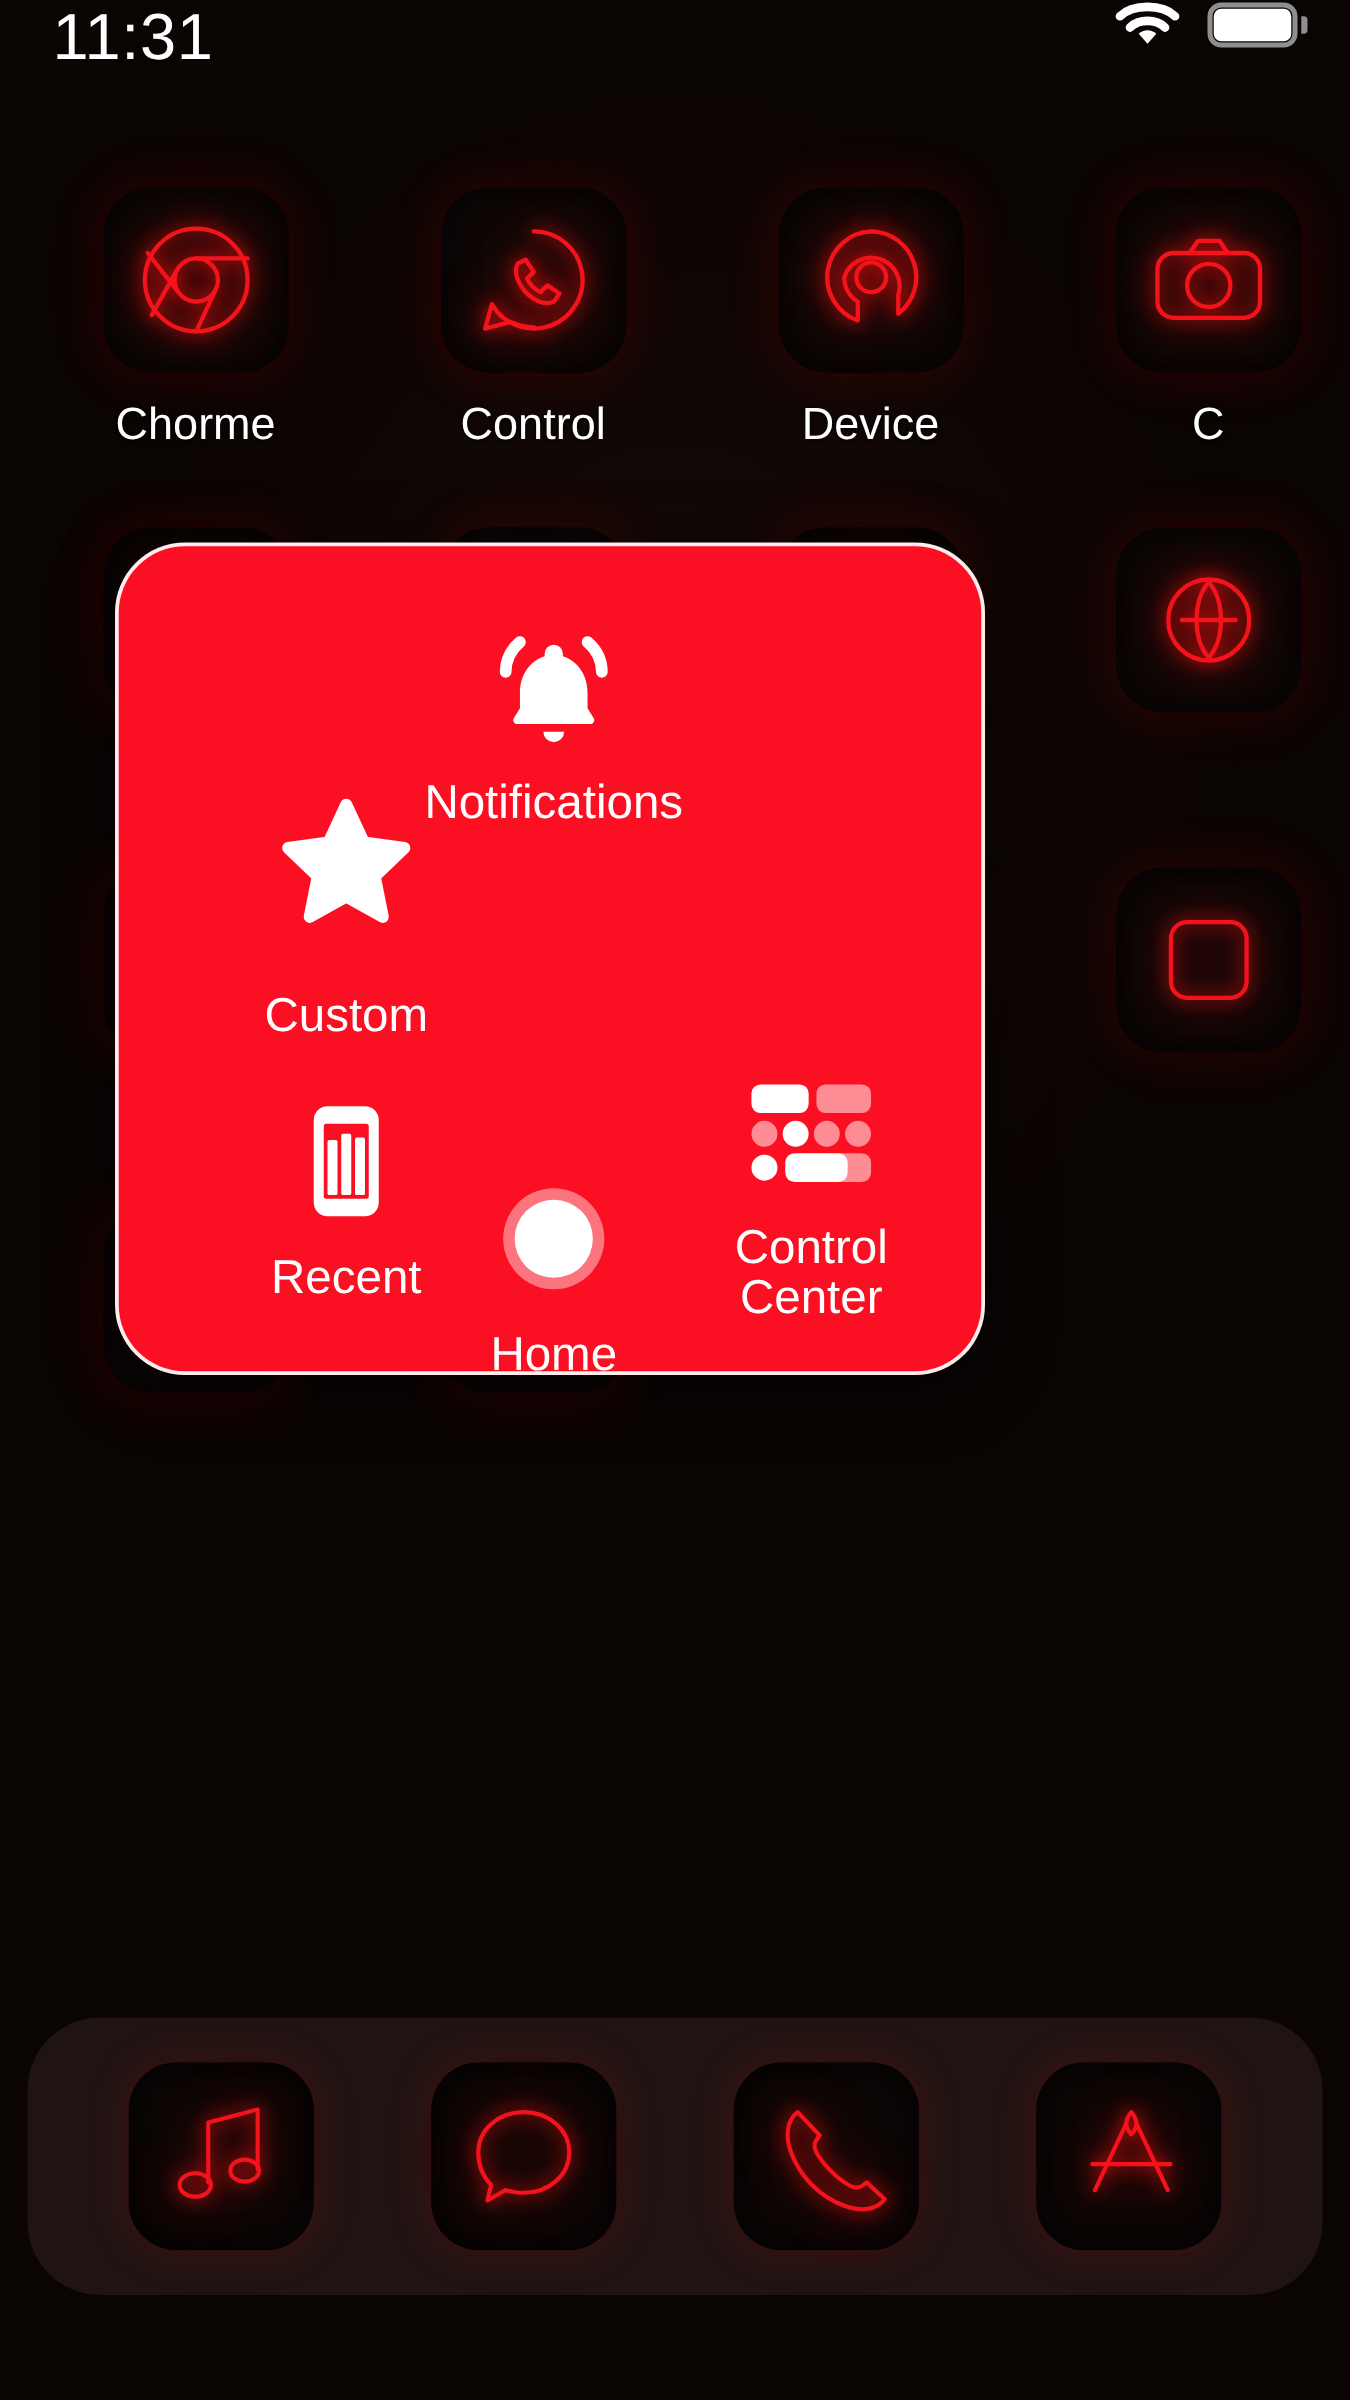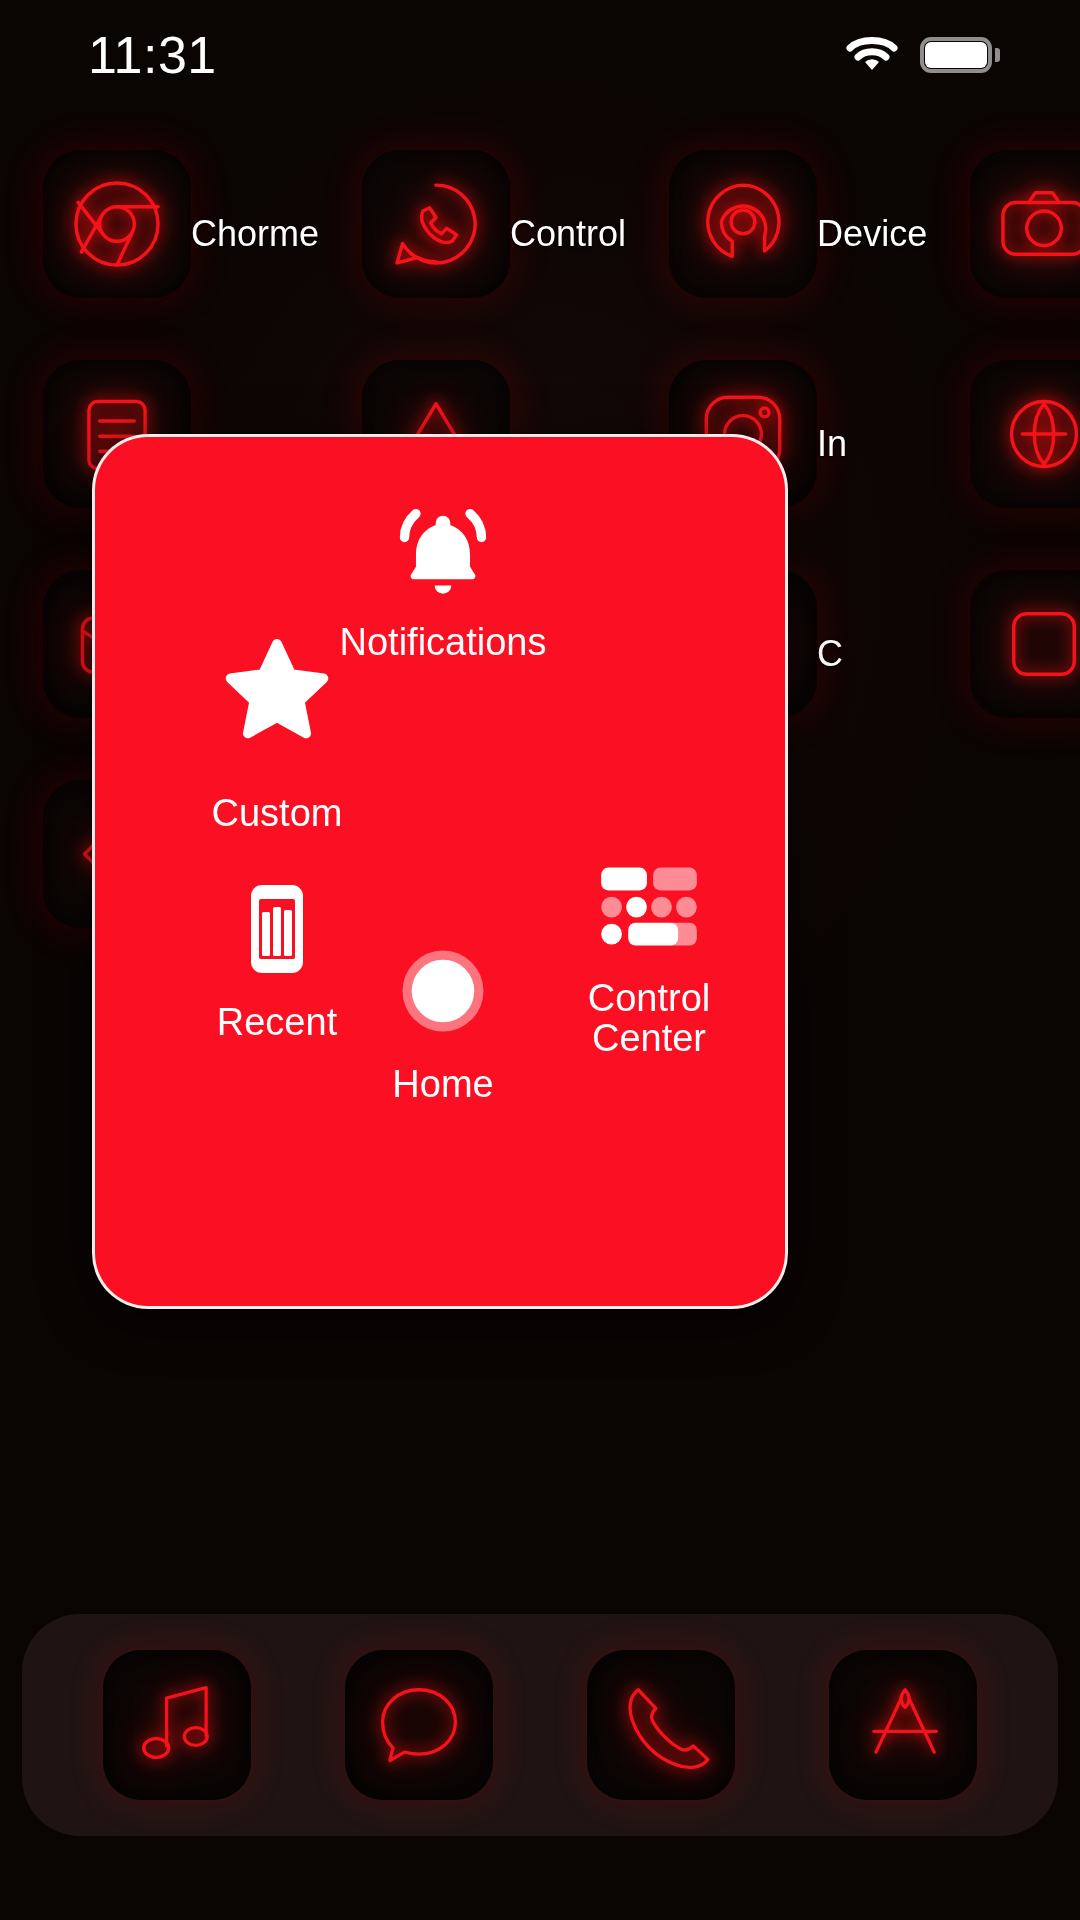--- a/index.html
+++ b/index.html
@@ -13,22 +13,22 @@
     position:relative; width:1080px; height:1920px;
     background:
       radial-gradient(ellipse 60% 40% at 50% 30%, #160a08 0%, #0a0403 70%),
       #080403;
     overflow:hidden;
   }
 
   
   #statusbar{
     position:absolute; top:0; left:0; width:1080px; height:110px;
-    display:flex; align-items:center; justify-content:space-between;
-    padding:0 88px;
+    display:flex; align-items:flex-start; justify-content:space-between;
+    padding:0 42px;
   }
   #clock{ color:#fff; font-size:52px; letter-spacing:0.5px; }
   #status-right{ display:flex; align-items:center; gap:22px; }
   .wifi-ico{ width:52px; height:40px; }
   .batt{ position:relative; width:72px; height:36px; }
   .batt-shell{
     position:absolute; inset:0; border:4px solid #8e8e8e;
     border-radius:11px; background:transparent;
   }
   .batt-fill{
@@ -40,21 +40,21 @@
     background:#8e8e8e; border-radius:0 3px 3px 0;
   }
 
   
   #grid{
     position:absolute; top:150px; left:0; width:1080px;
     display:grid; grid-template-columns:repeat(4,1fr);
     row-gap:62px;
   }
   .app{
-    display:flex; flex-direction:row; align-items:center;padding-left:43px;
+    display:flex; flex-direction:column; align-items:center;padding-left:43px;
   }
   .app-tile{
     width:148px; height:148px; border-radius:38px;
     background:#0d0706;
     box-shadow:0 0 34px 10px rgba(255,0,0,0.10),
                inset 0 0 28px rgba(0,0,0,0.85);
     display:flex; align-items:center; justify-content:center;
   }
   .app-tile svg{ width:108px; height:108px; display:block;
     filter: drop-shadow(0 0 7px rgba(255,20,20,0.95))
@@ -81,21 +81,21 @@
                inset 0 0 26px rgba(0,0,0,0.9);
     display:flex; align-items:center; justify-content:center;
   }
   .dock-tile svg{ width:104px; height:104px;
     filter: drop-shadow(0 0 7px rgba(255,20,20,0.95))
             drop-shadow(0 0 18px rgba(255,0,0,0.5)); }
 
   
   #at-panel{
     position:absolute; left:92px; top:434px;
-    width:696px; height:875px; border-radius:56px;
+    width:696px; height:666px; border-radius:56px;
     background:#fa1022;
     border:3px solid rgba(255,255,255,0.92);
     box-shadow:0 10px 50px rgba(0,0,0,0.55);
   }
   .at-item{
     position:absolute; display:flex; flex-direction:column;
     align-items:center; justify-content:flex-start;
   }
   .at-label{
     color:#fff; font-size:38px; text-align:center; line-height:1.04;

